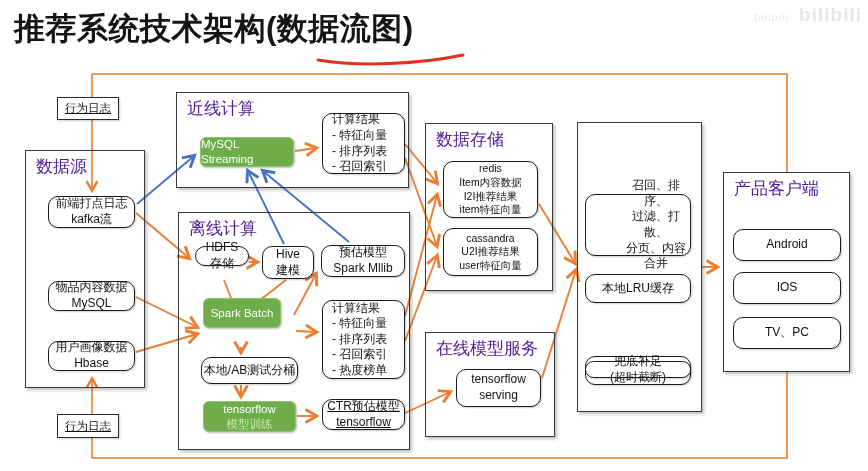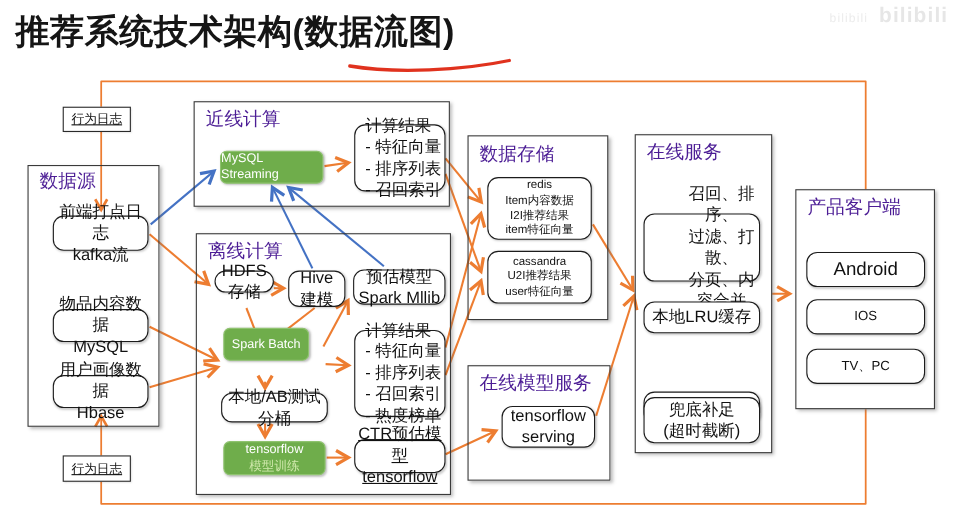--- a/index.html
+++ b/index.html
@@ -9,21 +9,21 @@
   #page-title{font-size:31px;font-weight:600;color:#151515;margin:0;letter-spacing:0.5px;z-index:6;}
   #watermark{font-size:19px;font-weight:bold;color:#c9c9c9;opacity:.45;letter-spacing:1px;z-index:6;}
   #watermark .wm-small{font-size:11px;font-weight:normal;margin-right:10px;opacity:.8;}
   svg.overlay{position:absolute;left:0;top:0;z-index:1;}
   .container{border:1.4px solid #3a3a3a;background:transparent;z-index:2;
              box-shadow:2px 2px 3px rgba(110,110,110,.45);}
   .container .ctitle{font-size:17px;color:#4c1d95;padding:5px 0 0 10px;line-height:1.25;}
   .container .csub{font-size:15px;color:#141414;padding:0 0 0 10px;}
   .node{border:1.4px solid #1c1c1c;border-radius:10px;background:#fff;z-index:3;
         display:flex;align-items:center;justify-content:center;text-align:center;
-        font-size:15px;line-height:1.3;box-shadow:1px 1px 2px rgba(0,0,0,.2);}
+        font-size:12px;line-height:1.3;box-shadow:1px 1px 2px rgba(0,0,0,.2);}
   .node.left{justify-content:flex-start;text-align:left;padding-left:9px;}
   .green{background:#6FAD4B;border:1px solid #8fc36f;border-radius:6px;color:#fff;z-index:3;
          display:flex;flex-direction:column;align-items:center;justify-content:center;
          font-size:11.5px;line-height:1.3;box-shadow:1px 1px 2px rgba(0,0,0,.25);}
   .green .light{color:#cfe8ab;}
   .plainbox{border:1.3px solid #2a2a2a;background:#fff;z-index:3;
             display:flex;align-items:center;justify-content:center;
             font-size:11.5px;box-shadow:1px 1px 2px rgba(0,0,0,.2);text-decoration:underline;}
   .fs10{font-size:10.5px;}
 </style>
@@ -76,21 +76,21 @@
   <g stroke="#4472C4" stroke-width="1.9" fill="none">
     <path d="M137,204 L194,156" marker-end="url(#ba)"></path>
     <path d="M284,244 L248,171" marker-end="url(#ba)"></path>
     <path d="M349,242 L263,171" marker-end="url(#ba)"></path>
   </g>
 </svg>
 
 <div class="abs plainbox" style="left:57px;top:97px;width:62px;height:23px;">行为日志</div>
 <div class="abs plainbox" style="left:57px;top:414px;width:62px;height:24px;">行为日志</div>
 
-<div class="abs container" style="left:25px;top:150px;width:120px;height:238px;font-family:Liberation Mono, monospace;">
+<div class="abs container" style="left:25px;top:150px;width:120px;height:238px;">
   <div class="ctitle">数据源</div>
 </div>
 <div class="abs node" style="left:48px;top:196px;width:87px;height:32px;">
     <div>前端打点日志<br>kafka流</div>
   </div>
 <div class="abs node" style="left:48px;top:281px;width:87px;height:30px;">
     <div>物品内容数据<br>MySQL</div>
   </div>
 <div class="abs node" style="left:48px;top:341px;width:87px;height:30px;">
     <div>用户画像数据<br>Hbase</div>
@@ -144,29 +144,28 @@
   </div>
 
 <div class="abs container" style="left:425px;top:332px;width:130px;height:105px;">
   <div class="ctitle">在线模型服务</div>
 </div>
 <div class="abs node" style="left:456px;top:369px;width:85px;height:38px;">
     <div>tensorflow<br>serving</div>
   </div>
 
 <div class="abs container" style="left:577px;top:122px;width:125px;height:290px;">
-  <div class="ctitle">在线服务</div>
 </div>
 <div class="abs node" style="left:585px;top:194px;width:106px;height:62px;padding-left:36px;">
     <div>召回、排序、<br>过滤、打散、<br>分页、内容合并</div>
   </div>
 <div class="abs node" style="left:585px;top:274px;width:106px;height:29px;">本地LRU缓存</div>
 <div class="abs node" style="left:585px;top:317px;width:106px;height:29px;margin-top:39px;">AB测试分桶</div>
-<div class="abs node" style="left:585px;top:361px;width:106px;height:42px;">
+<div class="abs node" style="left:585px;top:361px;width:106px;height:17px;">
     <div>兜底补足<br>(超时截断)</div>
   </div>
 
 <div class="abs container" style="left:723px;top:172px;width:127px;height:200px;">
   <div class="ctitle">产品客户端</div>
 </div>
-<div class="abs node" style="left:733px;top:229px;width:108px;height:32px;font-size:17px;">Android</div>
+<div class="abs node" style="left:733px;top:229px;width:108px;height:32px;font-size:12px;">Android</div>
 <div class="abs node" style="left:733px;top:272px;width:108px;height:32px;font-size:12px;">IOS</div>
 <div class="abs node" style="left:733px;top:317px;width:108px;height:32px;font-size:12px;">TV、PC</div>
 
 </body></html>

